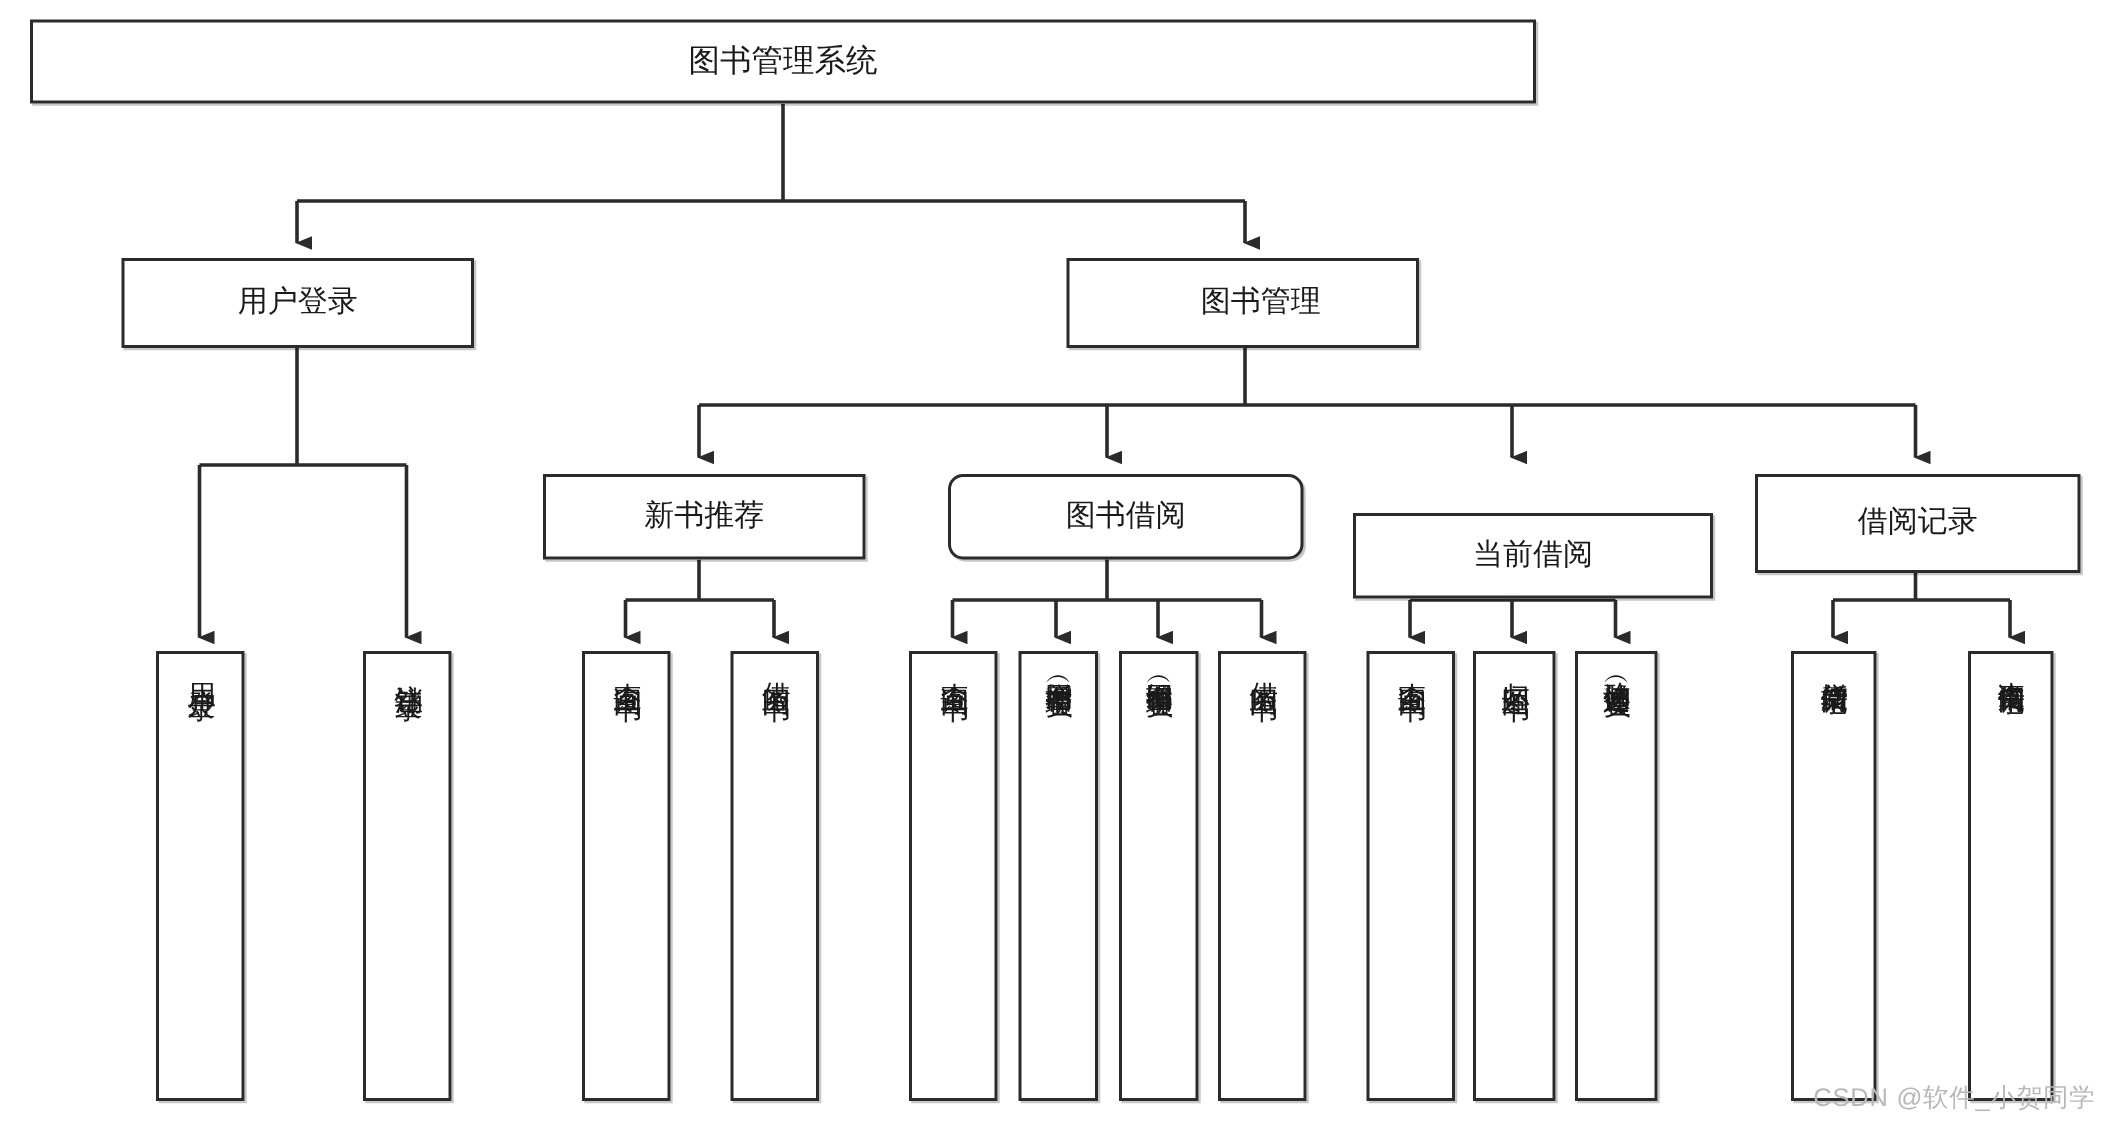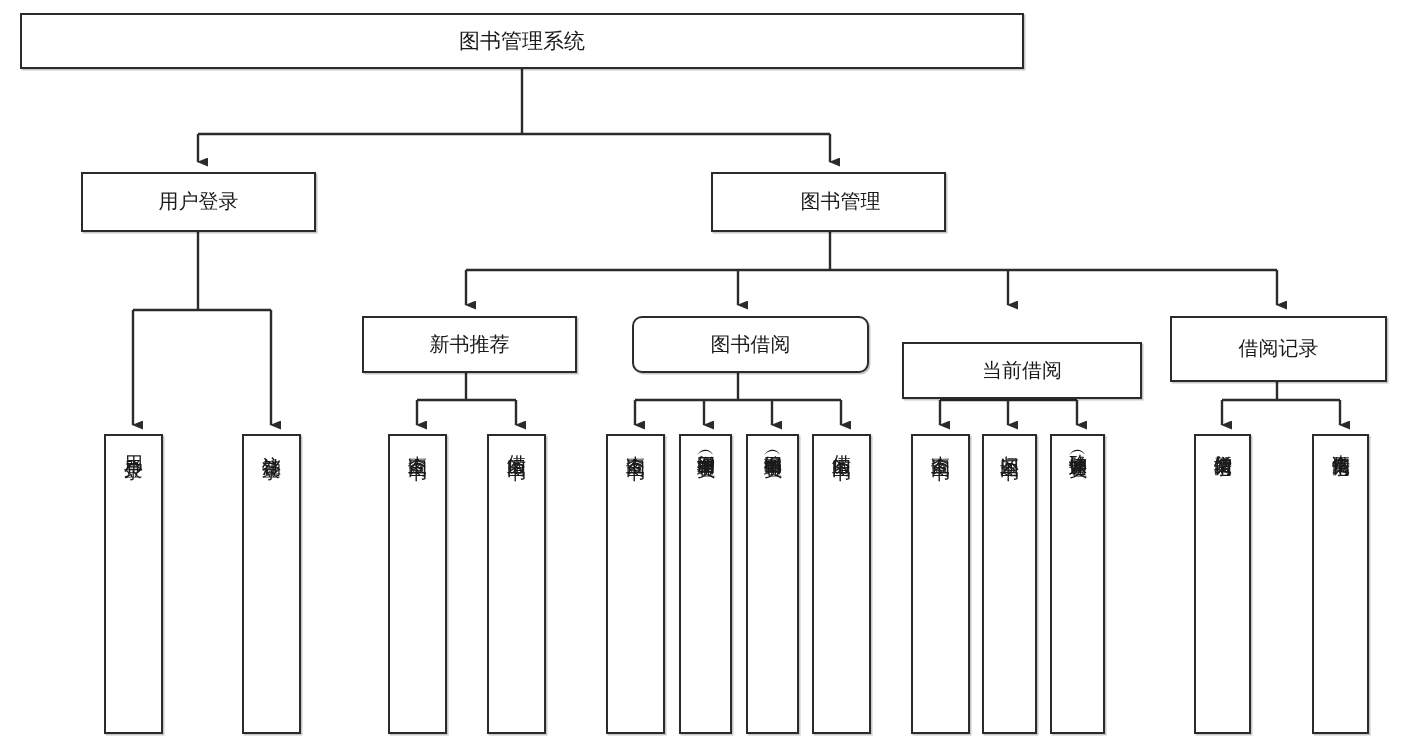--- a/index.html
+++ b/index.html
@@ -202,14 +202,15 @@
     <span class="node-label">确认归还（管理员）</span>
   </div>
 
   <div class="node leaf tall-text" style="left:1194px; top:434px; width:57px; height:300px;">
     <span class="node-label">新增借阅记录</span>
   </div>
   <div class="node leaf tall-text" style="left:1312px; top:434px; width:57px; height:300px;">
     <span class="node-label">查询借阅记录</span>
   </div>
 
+  <div class="watermark">CSDN @软件_小贺同学</div>
 
 </div>
 
 </body></html>

